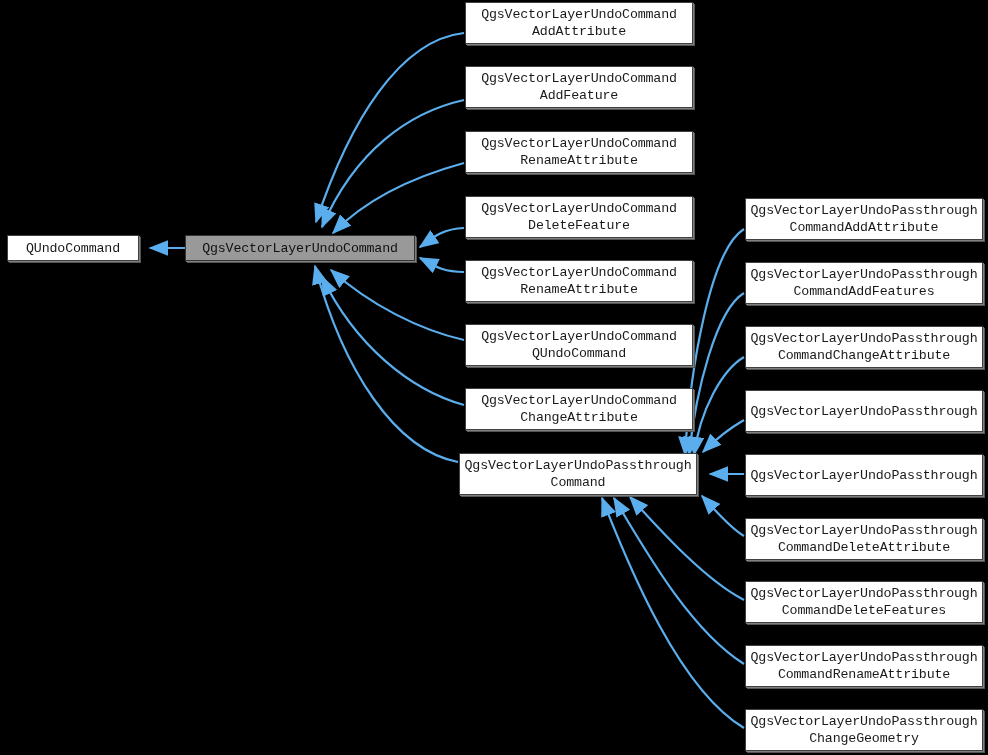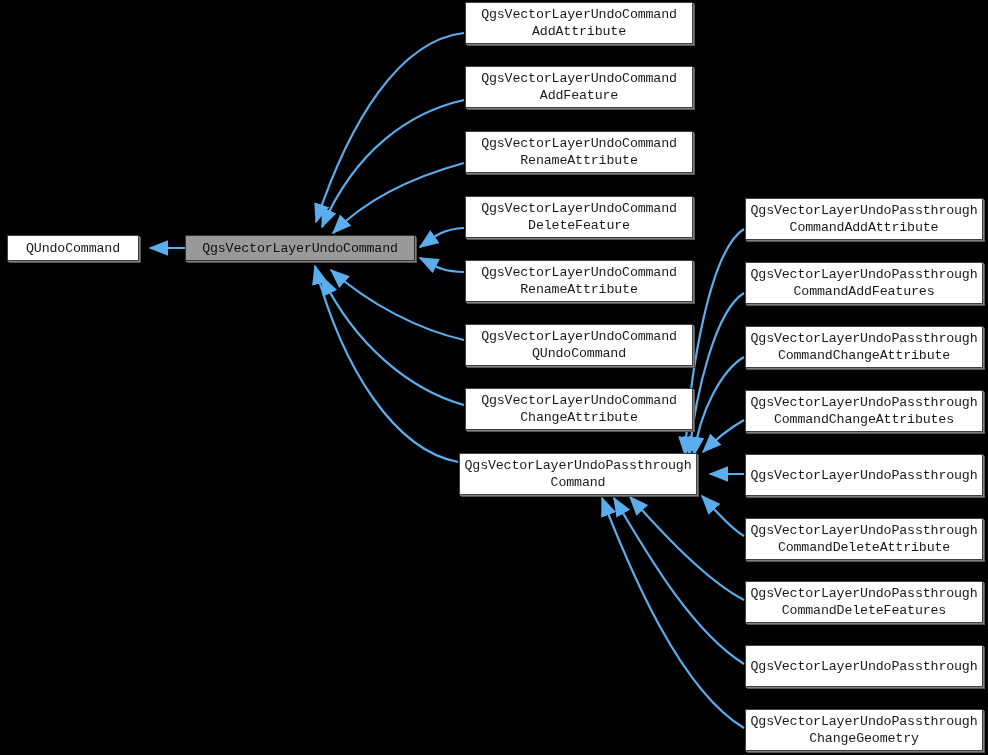--- a/index.html
+++ b/index.html
@@ -122,34 +122,34 @@
   <div class="node" style="left:745px;top:262px;width:238px;height:42px;">
     <span class="l1">QgsVectorLayerUndoPassthrough</span>
     <span class="l2">CommandAddFeatures</span>
   </div>
   <div class="node" style="left:745px;top:326px;width:238px;height:42px;">
     <span class="l1">QgsVectorLayerUndoPassthrough</span>
     <span class="l2">CommandChangeAttribute</span>
   </div>
   <div class="node" style="left:745px;top:390px;width:238px;height:42px;">
     <span class="l1">QgsVectorLayerUndoPassthrough</span>
-    <span class="l2">CommandChangeAttributes</span>
   </div>
   <div class="node" style="left:745px;top:454px;width:238px;height:42px;">
     <span class="l1">QgsVectorLayerUndoPassthrough</span>
   </div>
   <div class="node" style="left:745px;top:518px;width:238px;height:42px;">
     <span class="l1">QgsVectorLayerUndoPassthrough</span>
     <span class="l2">CommandDeleteAttribute</span>
   </div>
   <div class="node" style="left:745px;top:581px;width:238px;height:42px;">
     <span class="l1">QgsVectorLayerUndoPassthrough</span>
     <span class="l2">CommandDeleteFeatures</span>
   </div>
   <div class="node" style="left:745px;top:645px;width:238px;height:42px;">
     <span class="l1">QgsVectorLayerUndoPassthrough</span>
+    <span class="l2">CommandRenameAttribute</span>
   </div>
   <div class="node" style="left:745px;top:709px;width:238px;height:42px;">
     <span class="l1">QgsVectorLayerUndoPassthrough</span>
     <span class="l2">ChangeGeometry</span>
   </div>
 
 </div>
 
 </body></html>

